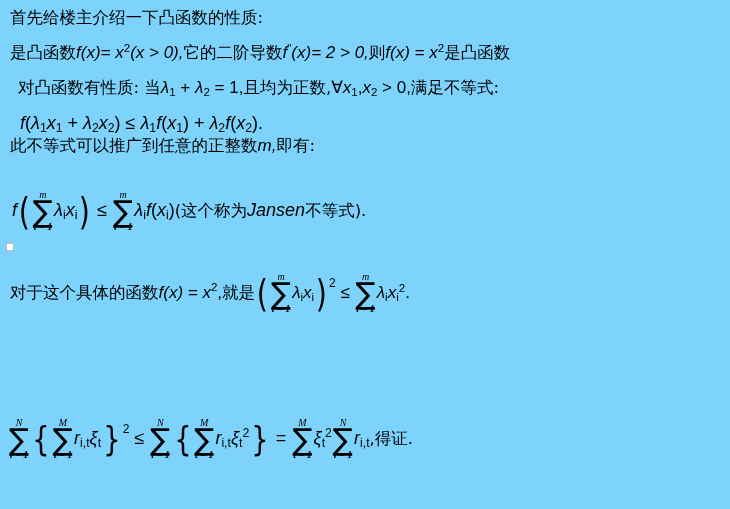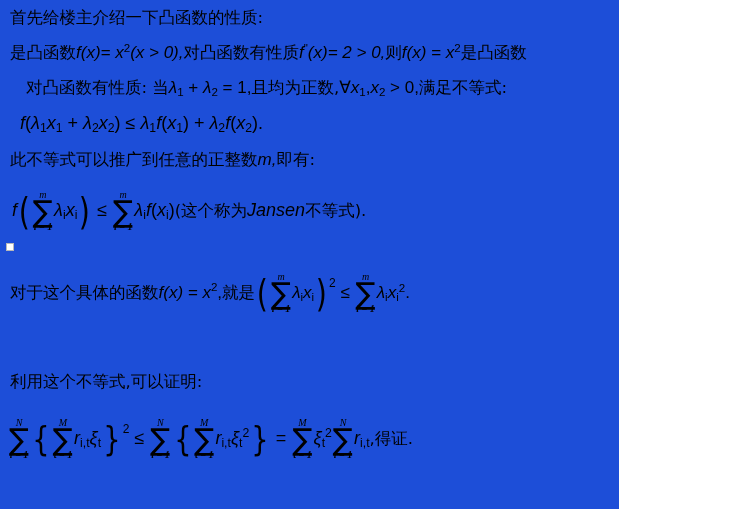--- a/index.html
+++ b/index.html
@@ -9,23 +9,23 @@
   }
   body {
     width: 730px;
     height: 509px;
     font-family: "Liberation Serif", serif;
     color: #000000;
     overflow: hidden;
   }
   .page {
     position: relative;
-    width: 619px;
+    width: 730px;
     height: 509px;
-    background: #1d4ed8;
+    background: #7dd3fc;
     padding: 0;
   }
   .line {
     position: absolute;
     white-space: nowrap;
     font-family: "Liberation Sans", sans-serif;
     font-size: 17px;
     line-height: 1.2;
   }
   .math {
@@ -108,44 +108,43 @@
   }
 </style>
 </head>
 <body>
 
 <div class="page">
 
   <div class="line cn" style="left:10px; top:8px;">首先给楼主介绍一下凸函数的性质:</div>
 
   <div class="line" style="left:10px; top:42px;">
-    <span class="cn">是凸函数</span><span class="math">f(x)</span><span class="math">= x</span><sup>2</sup><span class="math">(x &gt; 0),</span><span class="cn">对凸函数有性质</span><span class="math">f</span><sup>"</sup><span class="math">(x)</span><span class="math">= 2 &gt; 0,</span><span class="cn">则</span><span class="math">f(x) = x</span><sup>2</sup><span class="cn">是凸函数</span>
+    <span class="cn">是凸函数</span><span class="math">f(x)</span><span class="math">= x</span><sup>2</sup><span class="math">(x &gt; 0),</span><span class="cn">它的二阶导数</span><span class="math">f</span><sup>"</sup><span class="math">(x)</span><span class="math">= 2 &gt; 0,</span><span class="cn">则</span><span class="math">f(x) = x</span><sup>2</sup><span class="cn">是凸函数</span>
   </div>
 
-  <div class="line" style="left:26px; top:78px;text-align:right;">
+  <div class="line" style="left:18px; top:78px;text-align:right;">
     <span class="cn">对凸函数有性质:  当</span><span class="math sub-up"><span>λ</span><sub>1</sub></span> <span class="math up">+</span> <span class="math sub-up"><span>λ</span><sub>2</sub></span> <span class="math up">= 1,</span><span class="cn">且均为正数,</span><span class="math up">∀</span><span class="math sub-up"><span>x</span><sub>1</sub></span><span class="math up">,</span><span class="math sub-up"><span>x</span><sub>2</sub></span> <span class="math up">&gt; 0,</span><span class="cn">满足不等式:</span>
   </div>
 
   <div class="line" style="left:20px; top:113px; font-size:18px;">
     <span class="math">f</span><span class="math up">(</span><span class="math sub-up"><span>λ</span><sub>1</sub><span class="math">x</span><sub>1</sub></span> <span class="math up">+</span> <span class="math sub-up"><span>λ</span><sub>2</sub><span class="math">x</span><sub>2</sub></span><span class="math up">)</span> <span class="math up">≤</span> <span class="math sub-up"><span>λ</span><sub>1</sub><span class="math">f</span><span class="up">(</span><span class="math">x</span><sub>1</sub><span class="up">)</span></span> <span class="math up">+</span> <span class="math sub-up"><span>λ</span><sub>2</sub><span class="math">f</span><span class="up">(</span><span class="math">x</span><sub>2</sub><span class="up">)</span></span><span class="math up">.</span>
   </div>
 
-  <div class="line" style="left:10px; top:150px;">
+  <div class="line" style="left:10px; top:136px;">
     <span class="cn">此不等式可以推广到任意的正整数</span><span class="math">m,</span><span class="cn">即有:</span>
   </div>
 
   <div class="line" style="left:12px; top:190px; font-size:18px;">
     <span class="math">f</span><span class="paren">(</span><span class="bigop"><span class="lim top">m</span><span class="sym">∑</span><span class="lim bot">i = 1</span></span><span class="math sub-up"><span>λ</span><sub>i</sub><span>x</span><sub>i</sub></span><span class="paren">)</span> <span class="math up">≤</span> <span class="bigop"><span class="lim top">m</span><span class="sym">∑</span><span class="lim bot">i = 1</span></span><span class="math sub-up"><span>λ</span><sub>i</sub><span>f</span><span class="up">(</span><span>x</span><sub>i</sub><span class="up">)</span></span><span class="cn">(这个称为</span><span class="math">Jansen</span><span class="cn">不等式).</span>
   </div>
 
   <div class="marker" style="left:6px; top:243px;"></div>
 
   <div class="line" style="left:10px; top:272px; font-size:17px;">
     <span class="cn">对于这个具体的函数</span><span class="math">f(x) = x</span><sup>2</sup><span class="math up">,</span><span class="cn">就是</span><span class="paren">(</span><span class="bigop"><span class="lim top">m</span><span class="sym">∑</span><span class="lim bot">i = 1</span></span><span class="math sub-up"><span>λ</span><sub>i</sub><span>x</span><sub>i</sub></span><span class="paren">)</span><span class="supout">2</span> <span class="math up">≤</span> <span class="bigop"><span class="lim top">m</span><span class="sym">∑</span><span class="lim bot">i = 1</span></span><span class="math sub-up"><span>λ</span><sub>i</sub><span>x</span><sub>i</sub><sup>2</sup></span><span class="math up">.</span>
   </div>
 
-  <div class="line cn" style="left:10px; top:372px;">利用这个不等式,可以证明:</div>
 
   <div class="line" style="left:8px; top:418px; font-size:18px;">
     <span class="bigop"><span class="lim top">N</span><span class="sym">∑</span><span class="lim bot">i = 1</span></span><span class="brace">{</span><span class="bigop"><span class="lim top">M</span><span class="sym">∑</span><span class="lim bot">t = 1</span></span><span class="math sub-up"><span>r</span><sub>i,t</sub><span>ξ</span><sub>t</sub></span><span class="brace">}</span><span class="supout">2</span> <span class="math up">≤</span> <span class="bigop"><span class="lim top">N</span><span class="sym">∑</span><span class="lim bot">i = 1</span></span><span class="brace">{</span><span class="bigop"><span class="lim top">M</span><span class="sym">∑</span><span class="lim bot">t = 1</span></span><span class="math sub-up"><span>r</span><sub>i,t</sub><span>ξ</span><sub>t</sub><sup>2</sup></span><span class="brace">}</span> <span class="math up">=</span> <span class="bigop"><span class="lim top">M</span><span class="sym">∑</span><span class="lim bot">t = 1</span></span><span class="math sub-up"><span>ξ</span><sub>t</sub><sup>2</sup></span><span class="bigop"><span class="lim top">N</span><span class="sym">∑</span><span class="lim bot">i = 1</span></span><span class="math sub-up"><span>r</span><sub>i,t</sub></span><span class="cn">,得证.</span>
   </div>
 
 </div>
 
 </body></html>

